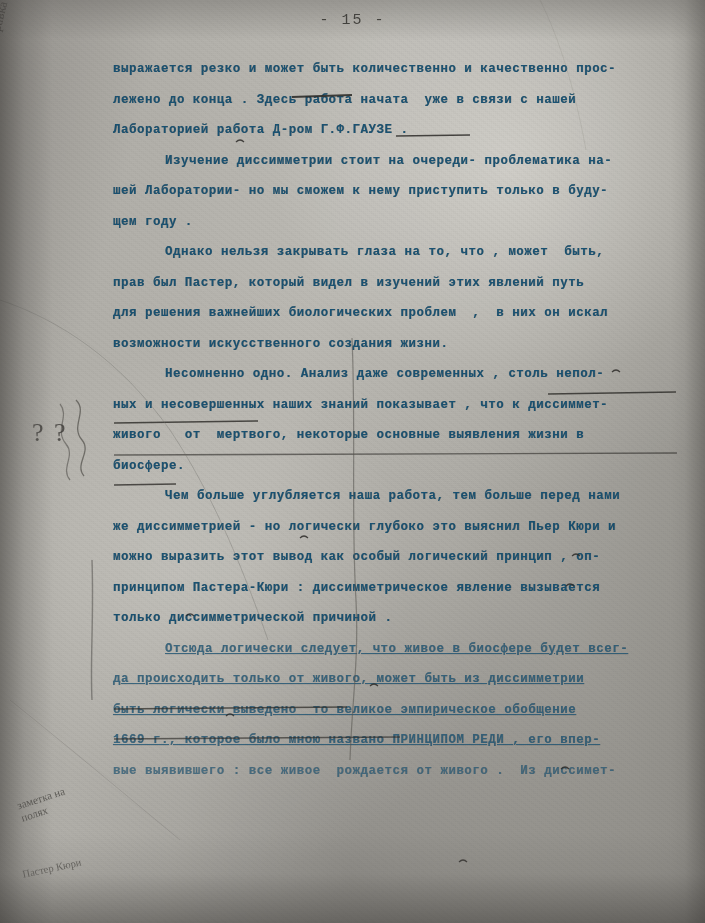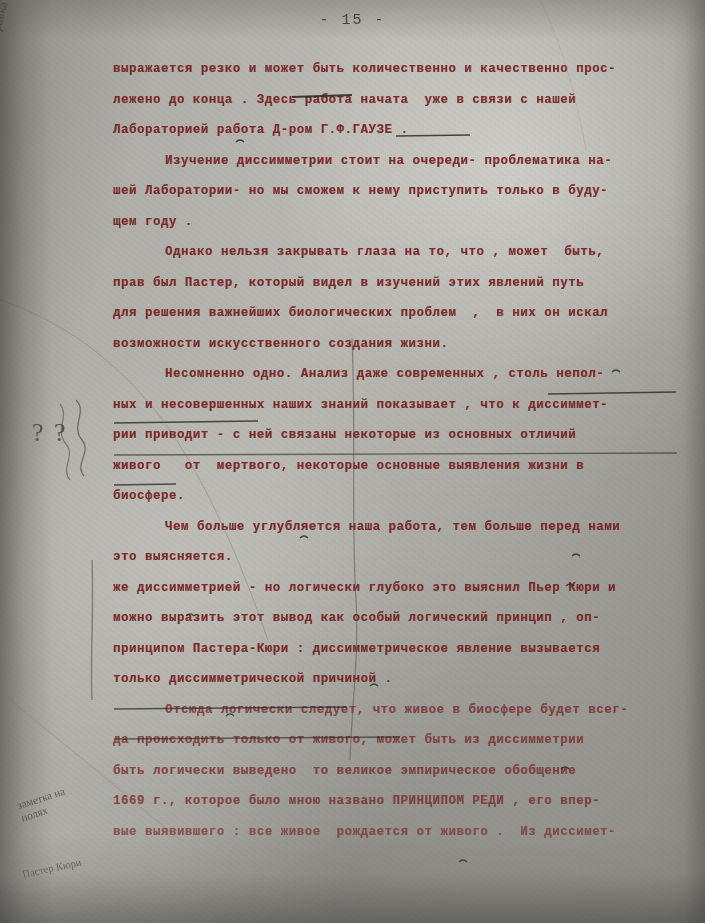--- a/index.html
+++ b/index.html
@@ -85,28 +85,28 @@
     position: absolute;
     left: 113px;
     top: 62px;
     width: 566px;
   }
   .line {
     position: relative;
     height: 30.5px;
     font-size: 12.4px;
     letter-spacing: 0.55px;
-    color: #7f1d1d;
+    color: #0c4a6e;
     white-space: pre;
     font-weight: 700;
     text-shadow: 0.4px 0.3px 0 rgba(40,38,35,0.35), -0.3px 0.2px 0 rgba(60,58,55,0.2);
     opacity: 0.92;
   }
   .line.indent { padding-left: 52px; }
-  .line.faded { opacity: 0.72; }
+  .line.faded { opacity: 0.72; text-decoration: underline; }
   .line.fadedd { opacity: 0.62; }
   #margin-scribble-1 {
     left: 30px;
     top: 205px;
     width: 46px;
     height: 70px;
     font-family: "Liberation Serif", serif;
     font-size: 13px;
     color: #3c3a37;
     transform: rotate(-76deg);
@@ -163,25 +163,23 @@
     <div class="line">Лабораторией работа Д-ром Г.Ф.ГАУЗЕ .</div>
     <div class="line indent">Изучение диссимметрии стоит на очереди- проблематика на-</div>
     <div class="line">шей Лаборатории- но мы сможем к нему приступить только в буду-</div>
     <div class="line">щем году .</div>
     <div class="line indent">Однако нельзя закрывать глаза на то, что , может  быть,</div>
     <div class="line">прав был Пастер, который видел в изучений этих явлений путь</div>
     <div class="line">для решения важнейших биологических проблем  ,  в них он искал</div>
     <div class="line">возможности искусственного создания жизни.</div>
     <div class="line indent">Несомненно одно. Анализ даже современных , столь непол-</div>
     <div class="line">ных и несовершенных наших знаний показывает , что к диссиммет-</div>
-    <div class="line">рии приводит - с ней связаны некоторые из основных отличий</div>
     <div class="line">живого   от  мертвого, некоторые основные выявления жизни в</div>
     <div class="line">биосфере.</div>
     <div class="line indent">Чем больше углубляется наша работа, тем больше перед нами</div>
-    <div class="line">это выясняется.</div>
     <div class="line">же диссимметрией - но логически глубоко это выяснил Пьер Кюри и</div>
     <div class="line">можно выразить этот вывод как особый логический принцип , оп-</div>
     <div class="line">принципом Пастера-Кюри : диссимметрическое явление вызывается</div>
     <div class="line">только диссимметрической причиной .</div>
     <div class="line indent faded">Отсюда логически следует, что живое в биосфере будет всег-</div>
     <div class="line faded">да происходить только от живого, может быть из диссимметрии</div>
     <div class="line faded">быть логически выведено  то великое эмпирическое обобщение</div>
     <div class="line faded">1669 г., которое было мною названо ПРИНЦИПОМ РЕДИ , его впер-</div>
     <div class="line fadedd">вые выявившего : все живое  рождается от живого .  Из диссимет-</div>
 

